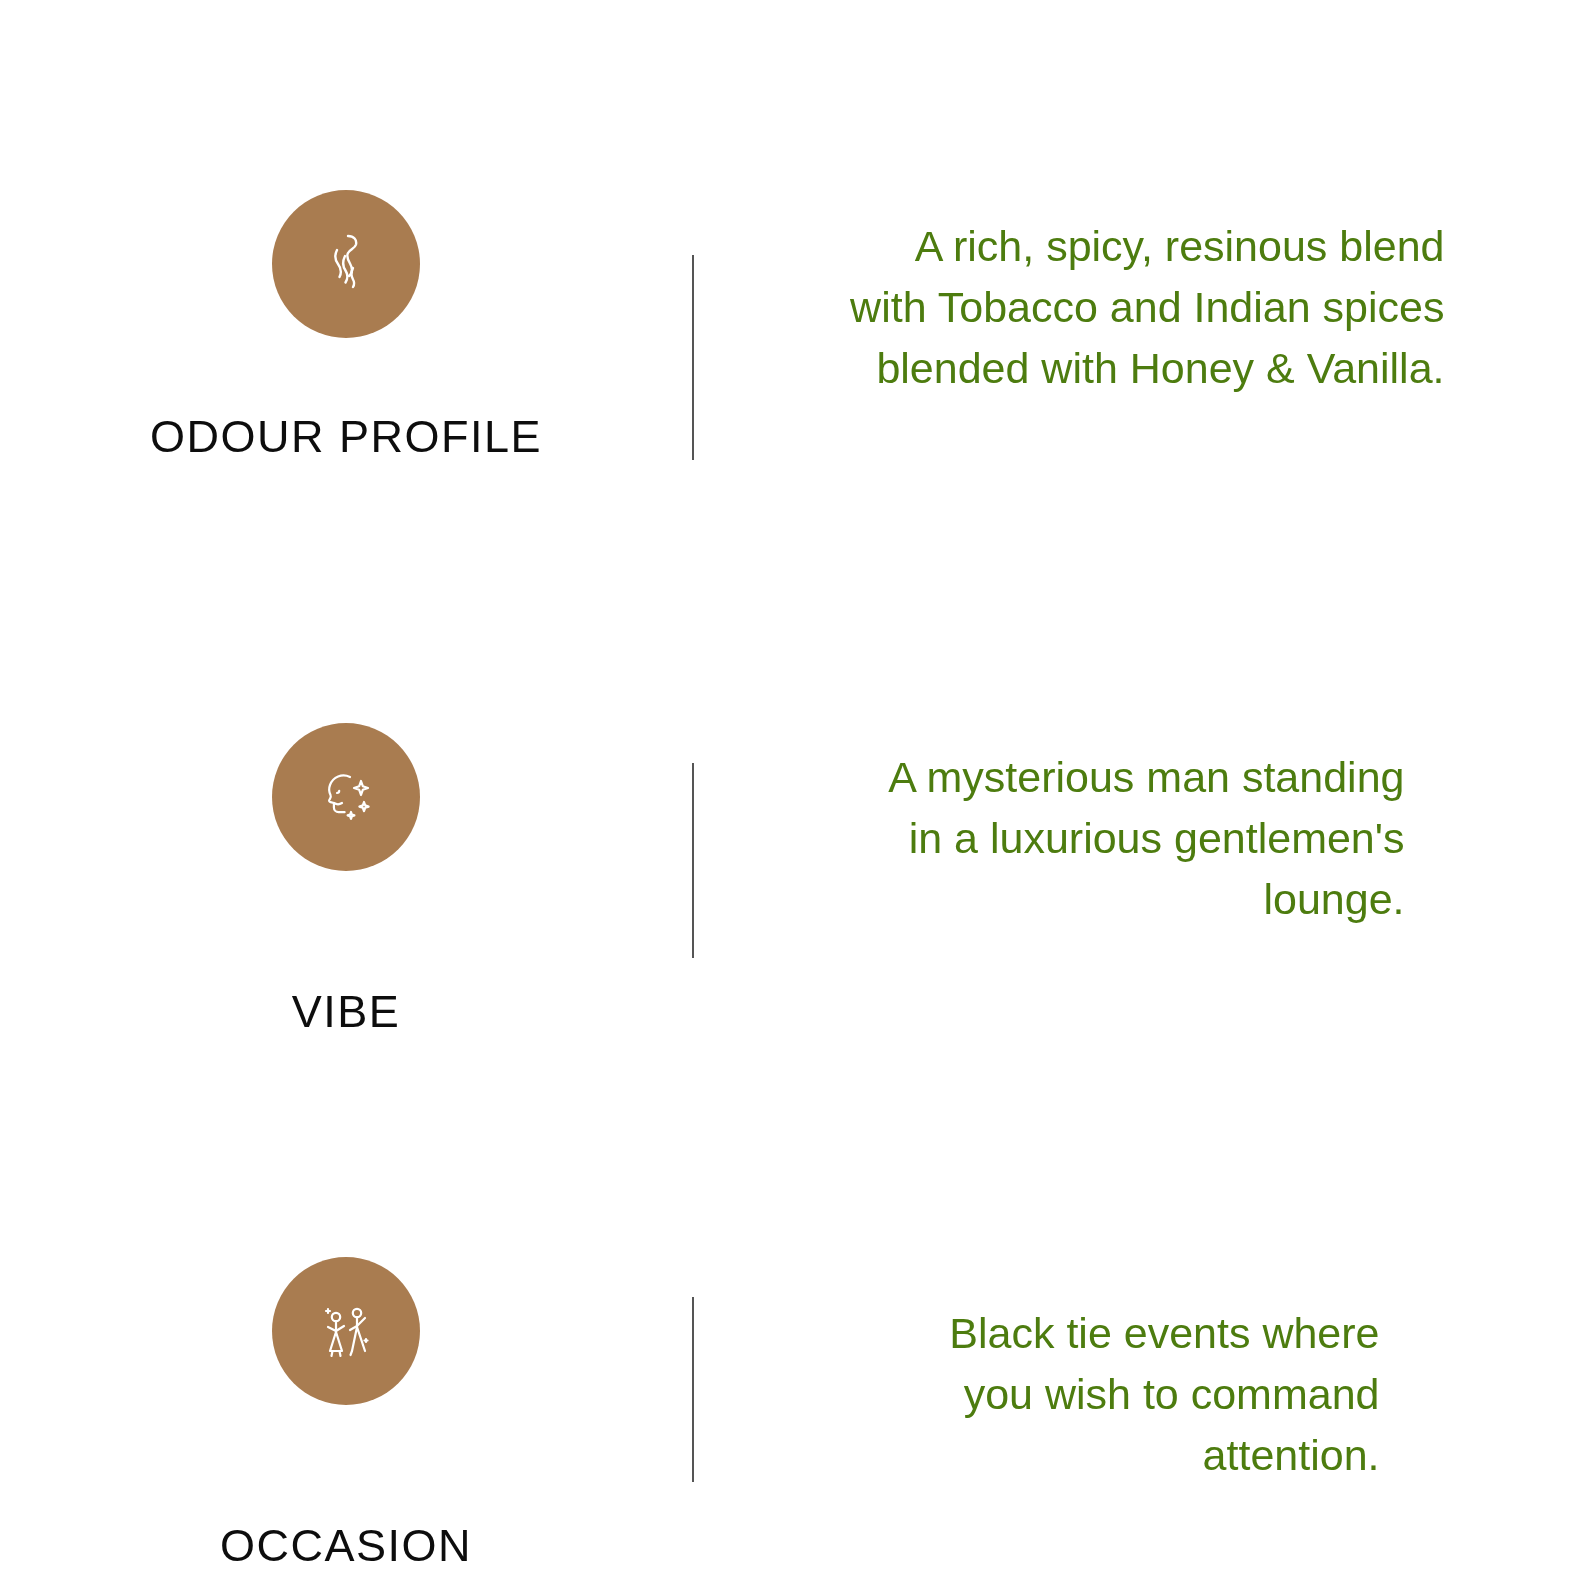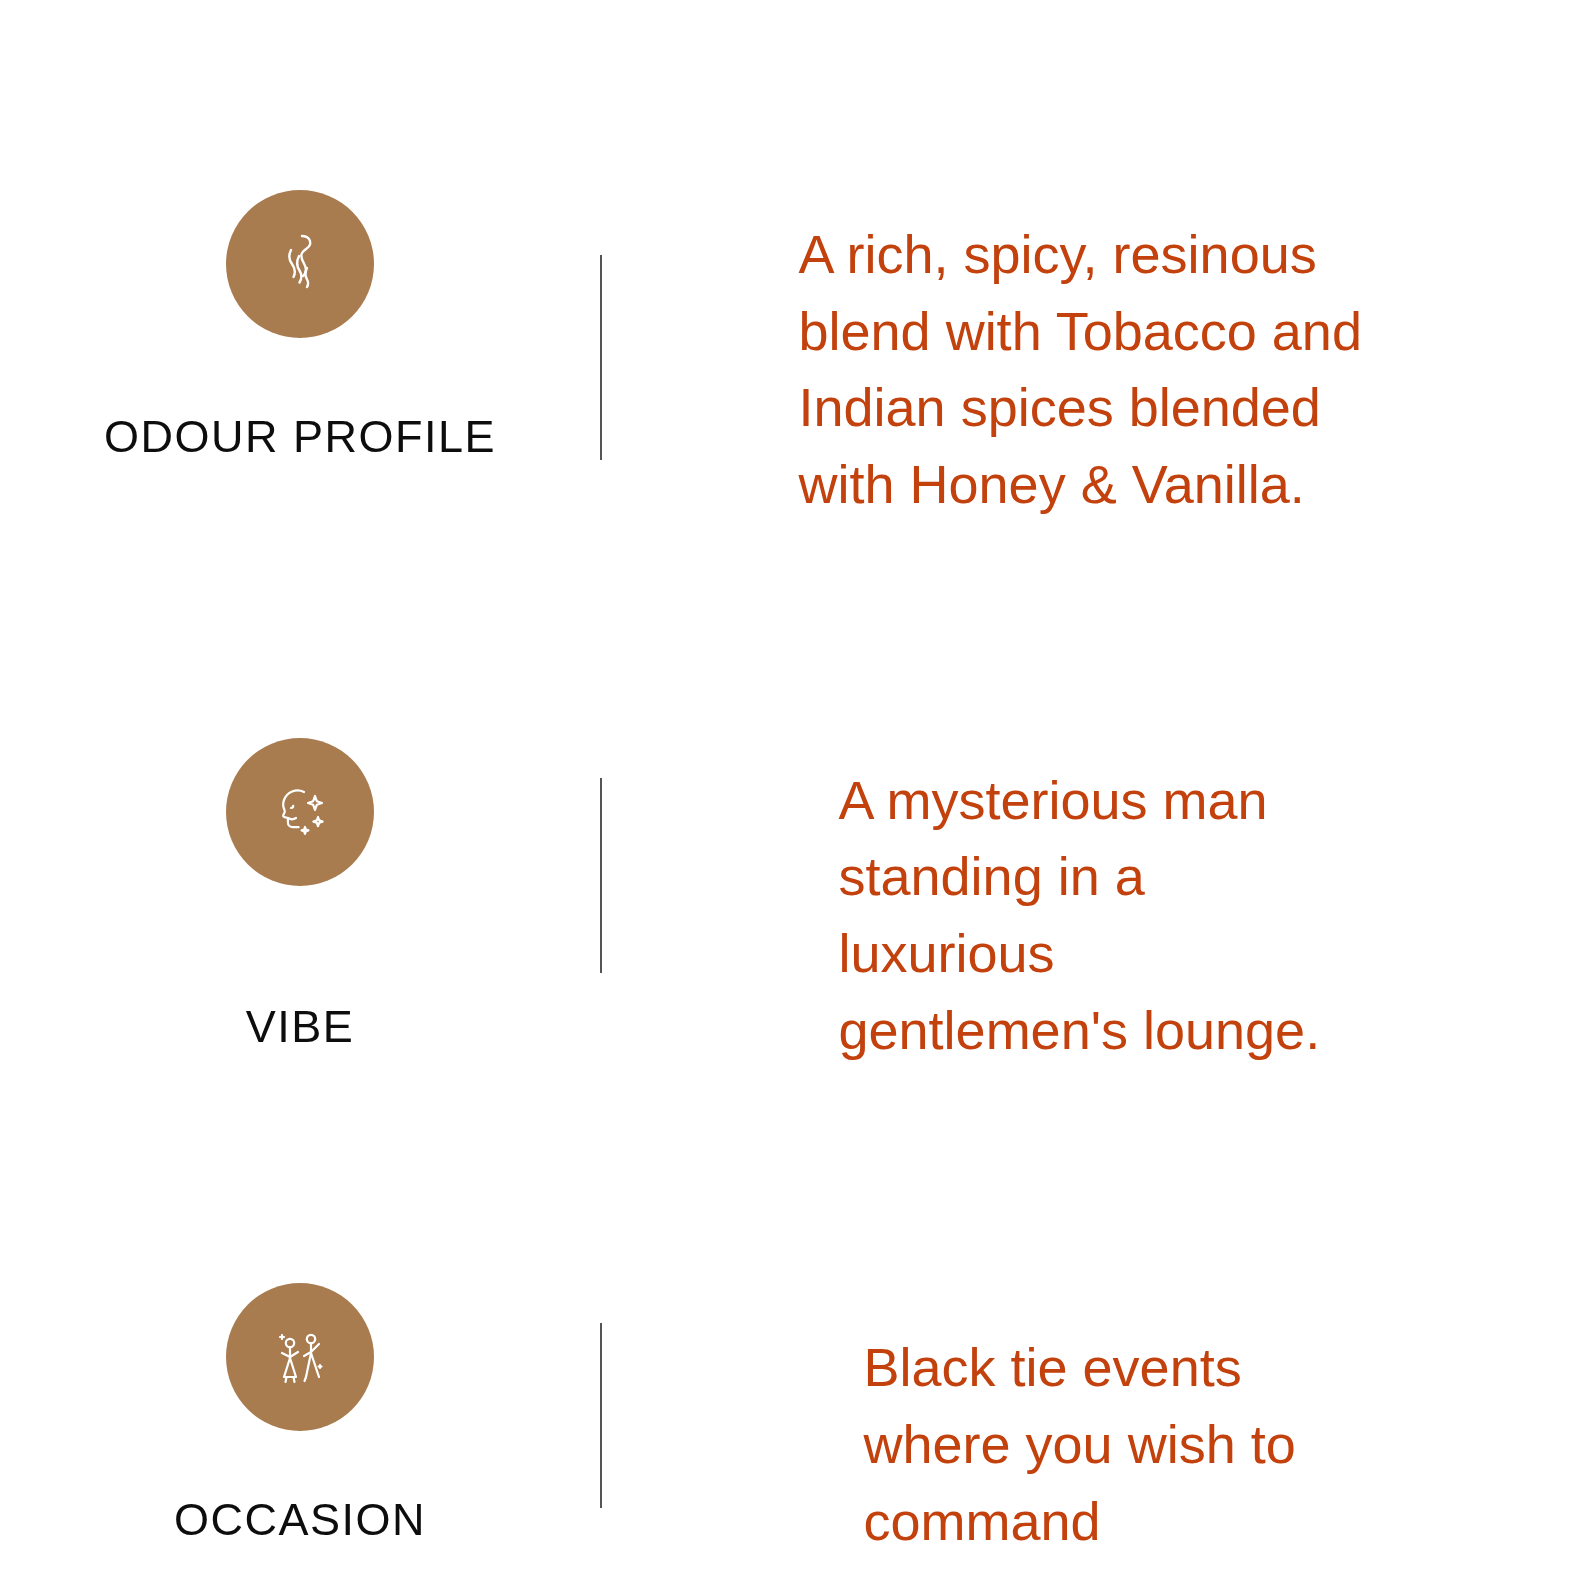--- a/index.html
+++ b/index.html
@@ -29,21 +29,21 @@
 
   .row {
     display: flex;
     flex-direction: row;
     align-items: flex-start;
     width: 100%;
     height: 440px;
   }
 
   .left-col {
-    width: 600px;
+    width: 692px;
     display: flex;
     flex-direction: column;
     align-items: center;
     flex: none;
   }
 
   .icon-circle {
     width: 148px;
     height: 148px;
     border-radius: 50%;
@@ -62,21 +62,21 @@
     font-size: 45px;
     letter-spacing: 1.5px;
     font-weight: 400;
     color: #0d0d0d;
     text-align: center;
     line-height: 1.1;
   }
 
   .label-sp-1 { margin-top: 74px; }
   .label-sp-2 { margin-top: 116px; }
-  .label-sp-3 { margin-top: 64px; }
+  .label-sp-3 { margin-top: 116px; }
 
   .divider-col {
     width: 2px;
     flex: none;
     display: flex;
     justify-content: center;
   }
 
   .divider {
     width: 2px;
@@ -91,24 +91,24 @@
     flex: 1;
     display: flex;
     flex-direction: column;
     align-items: center;
     justify-content: flex-start;
     padding: 0 40px 0 60px;
     box-sizing: border-box;
   }
 
   .desc {
-    font-size: 54px;
+    font-size: 43px;
     line-height: 1.42;
-    text-align: left;
-    color: #c2410c;
+    text-align: right;
+    color: #4d7c0f;
     font-weight: 400;
     max-width: 600px;
   }
 
   .desc-sp-1 { margin-top: 26px; }
   .desc-sp-2 { margin-top: 24px; max-width: 520px; }
   .desc-sp-3 { margin-top: 46px; max-width: 470px; }
 
   
   .row-1 { margin-top: 0px; }

